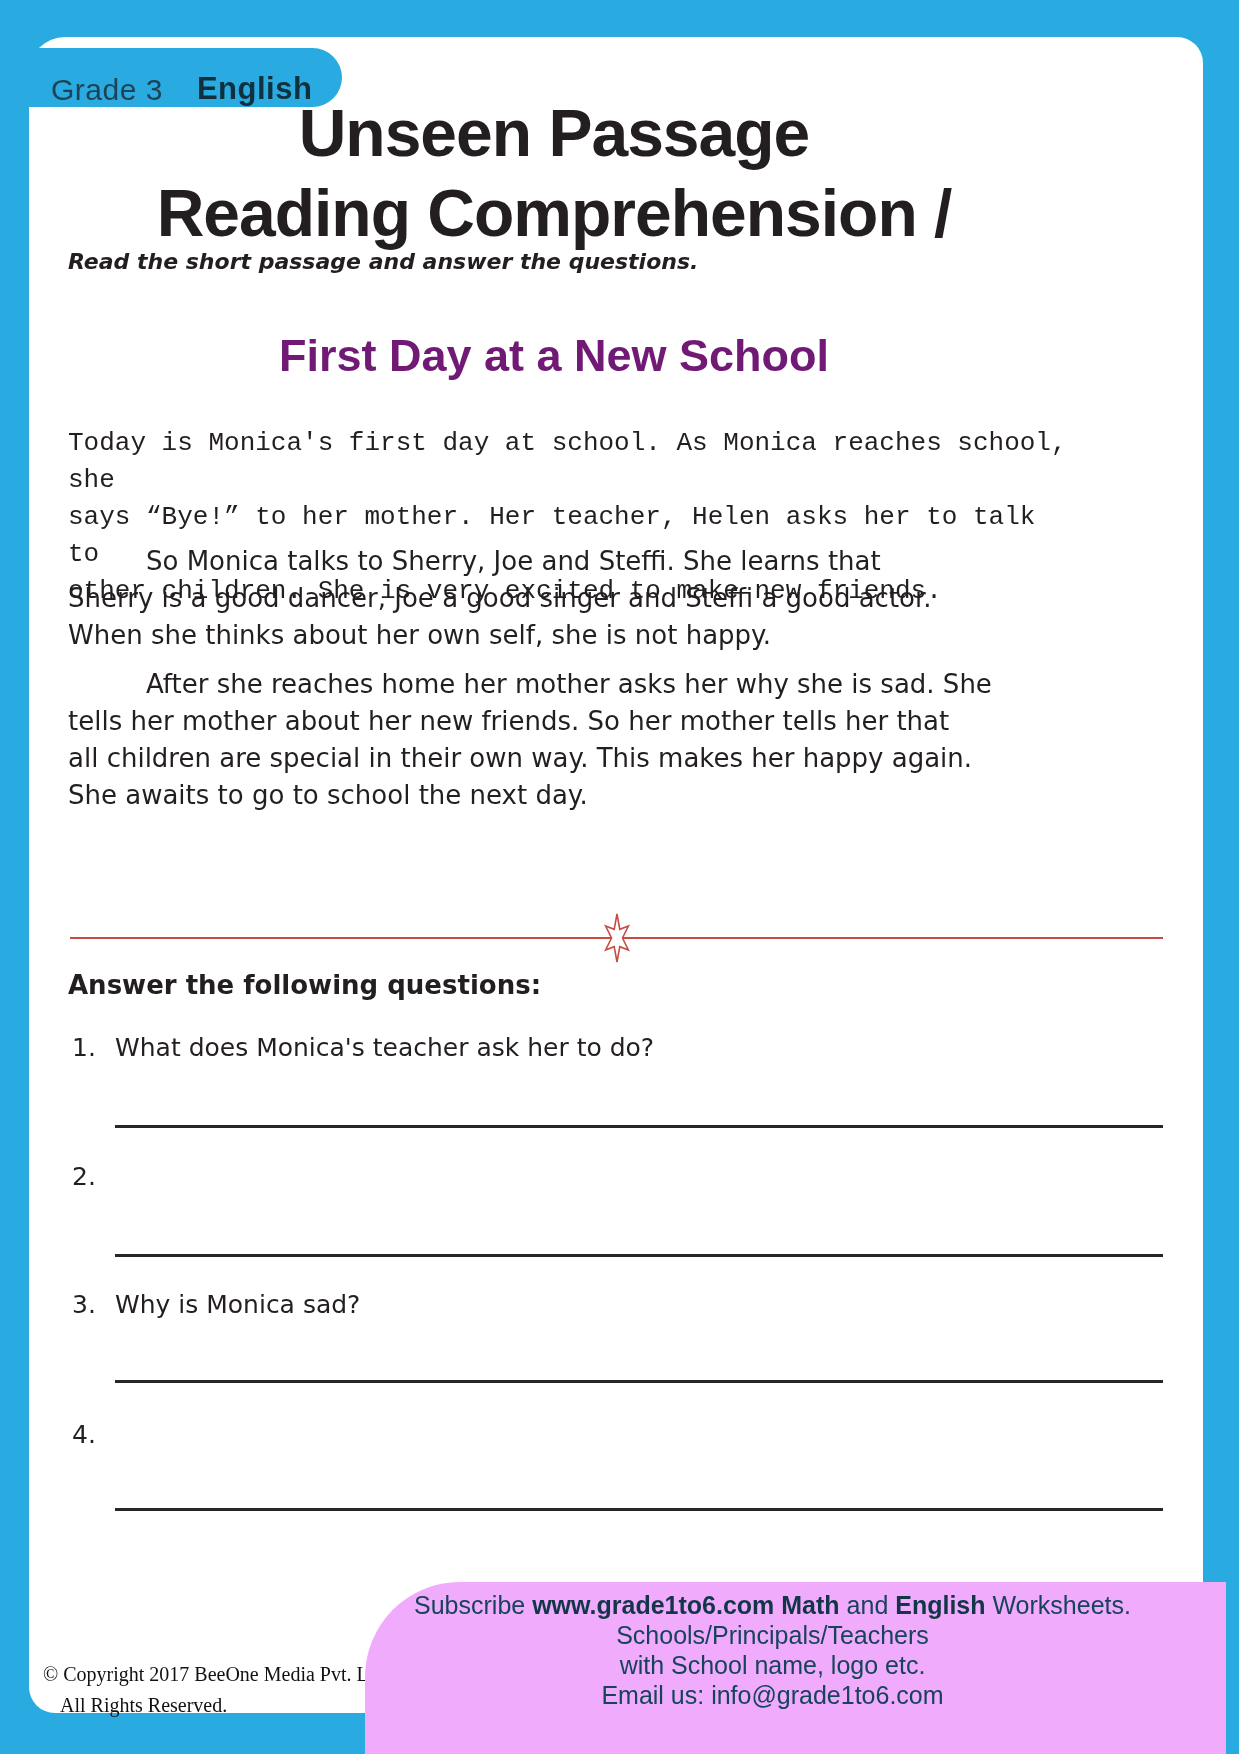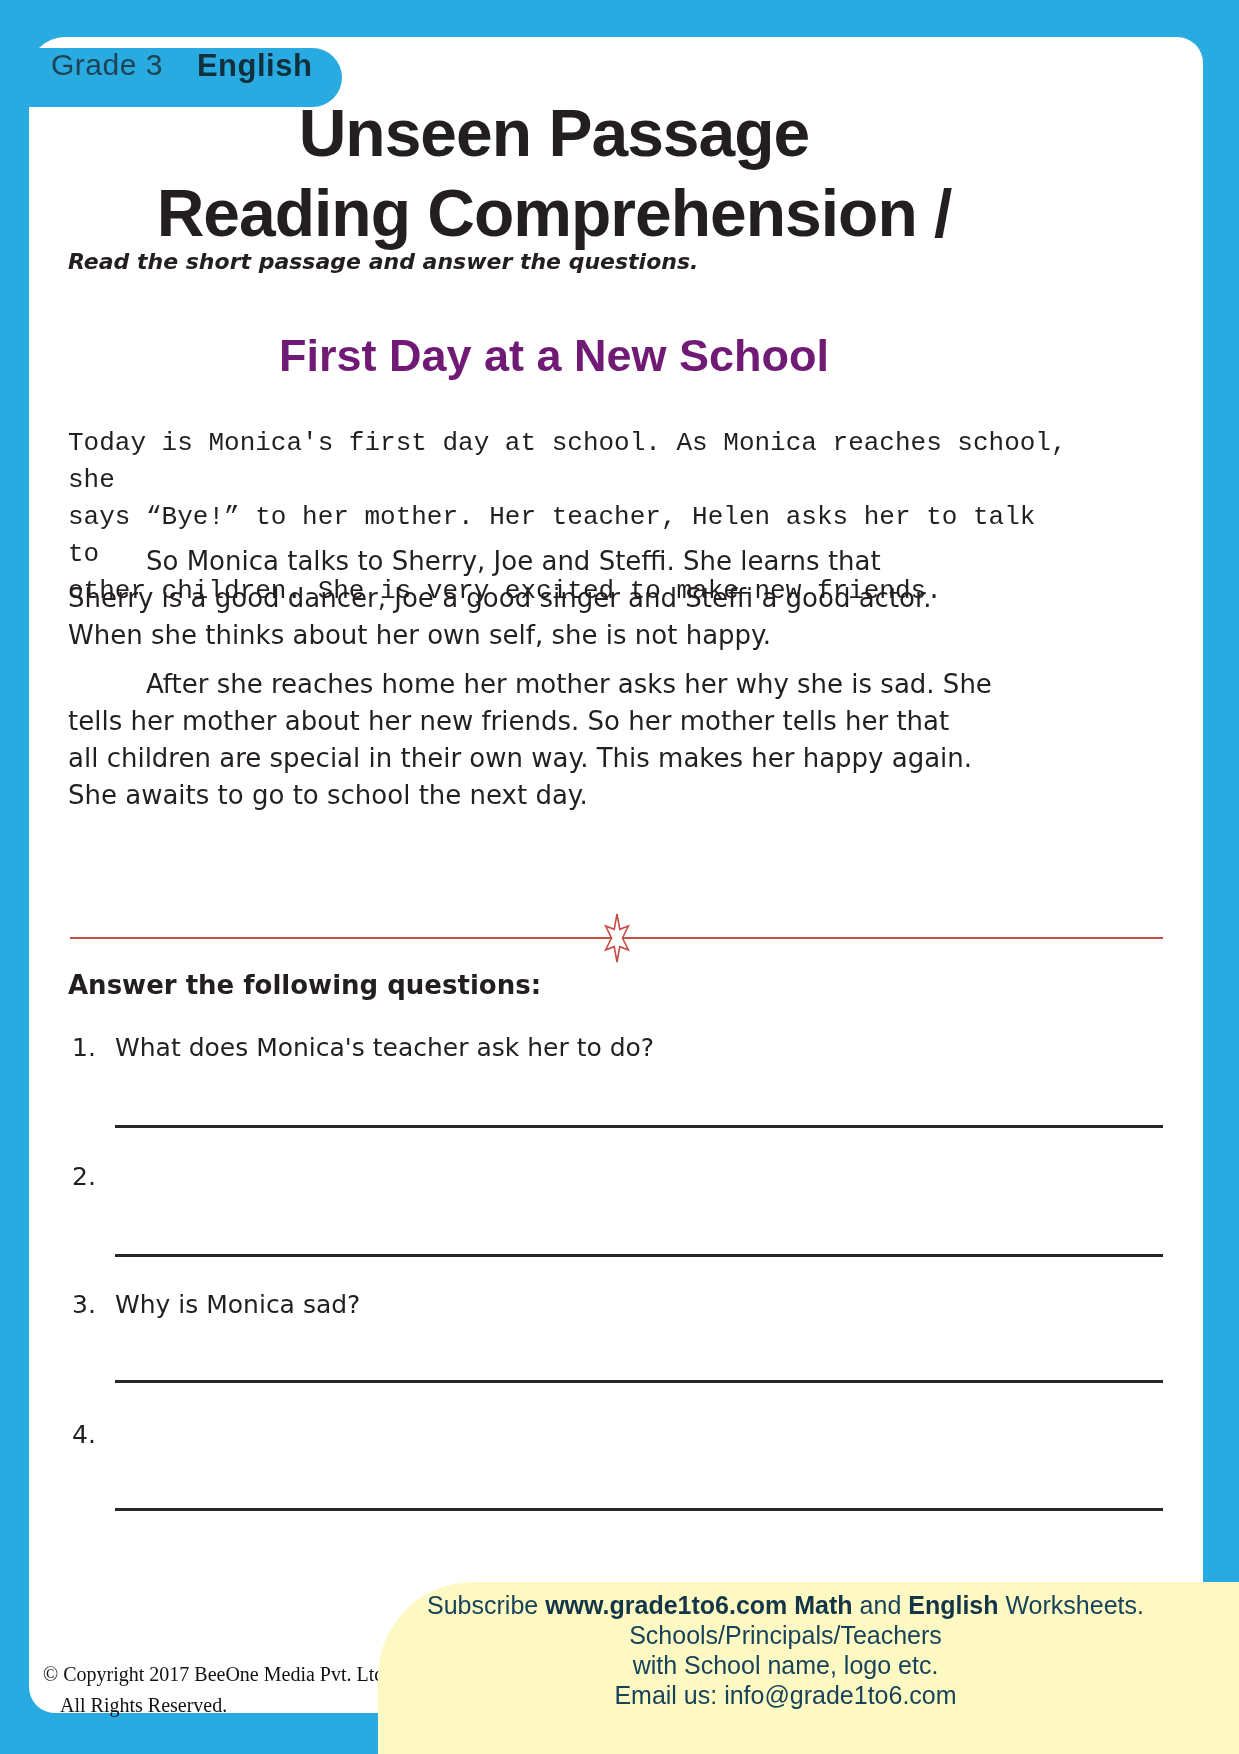--- a/index.html
+++ b/index.html
@@ -8,21 +8,21 @@
     background:#29abe2;overflow:hidden;
     font-family:"Liberation Sans",sans-serif;color:#231f20;
   }
   .page{
     position:absolute;left:29px;top:37px;width:1174px;height:1676px;
     background:#ffffff;border-radius:36px 26px 26px 26px;
   }
   .badge{
     position:absolute;left:0px;top:11px;width:313px;height:59px;
     background:#29abe2;border-radius:0 30px 30px 0;
-    display:flex;align-items:flex-start;padding-left:22px;box-sizing:border-box;gap:34px;
+    display:flex;align-items:flex-end;padding-left:22px;box-sizing:border-box;gap:34px;
   }
   .badge .grade{font-size:30px;color:#1d4354;letter-spacing:.5px;}
   .badge .subject{font-size:31px;font-weight:700;color:#11303d;letter-spacing:.5px;}
   .title{
     position:absolute;left:30px;top:56px;width:990px;text-align:center;
     font-size:66px;line-height:80px;font-weight:700;letter-spacing:-1px;color:#231f20;
   }
   .instruction{
     position:absolute;left:39px;top:212px;width:1000px;
     font-family:"DejaVu Sans",sans-serif;font-style:italic;font-weight:700;
@@ -59,22 +59,22 @@
     position:absolute;left:86px;width:1048px;height:0;
     border-top:3px solid #2a2626;
   }
   .al1{top:1088px;} .al2{top:1217px;} .al3{top:1343px;} .al4{top:1471px;}
   .copyright{
     position:absolute;left:14px;top:1622px;width:360px;
     font-family:"Liberation Serif",serif;font-size:20px;line-height:31px;color:#111111;
   }
   .copyright .cr2{padding-left:17px;}
   .footer-blue{
-    position:absolute;left:378px;top:1582px;width:861px;height:172px;
-    background:#fef9c3;border-top-left-radius:95px;
+    position:absolute;left:365px;top:1582px;width:861px;height:172px;
+    background:#f0abfc;border-top-left-radius:95px;
   }
   .footer-text{
     position:absolute;left:20px;right:66px;top:8px;text-align:center;
     font-size:25px;line-height:30px;color:#17435a;
   }
   .footer-text b{font-weight:700;color:#123648;}
 </style>
 </head>
 <body>
 

